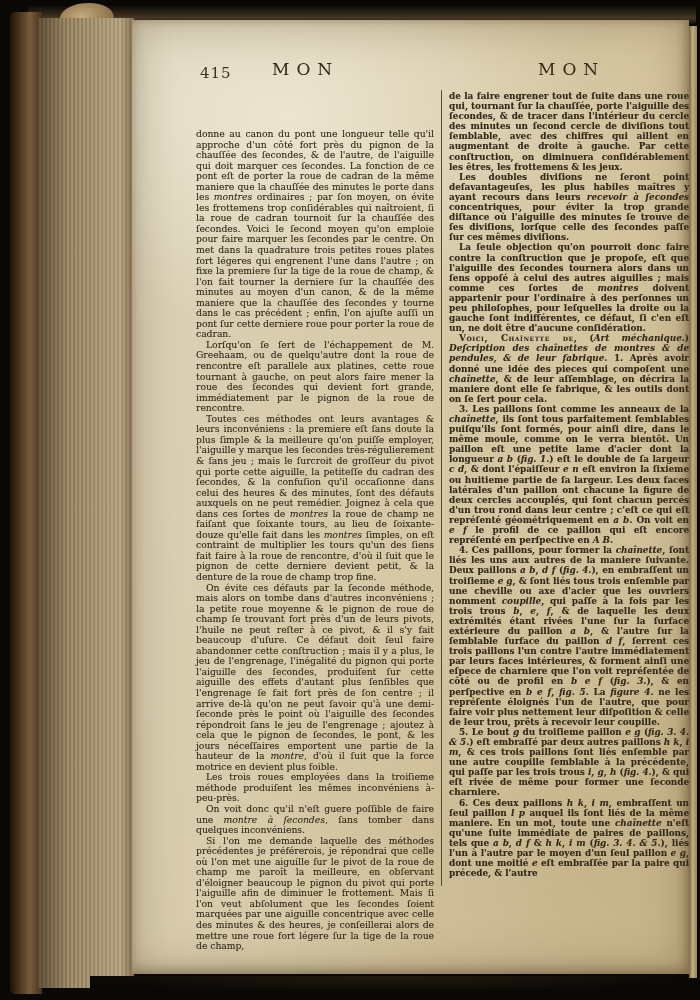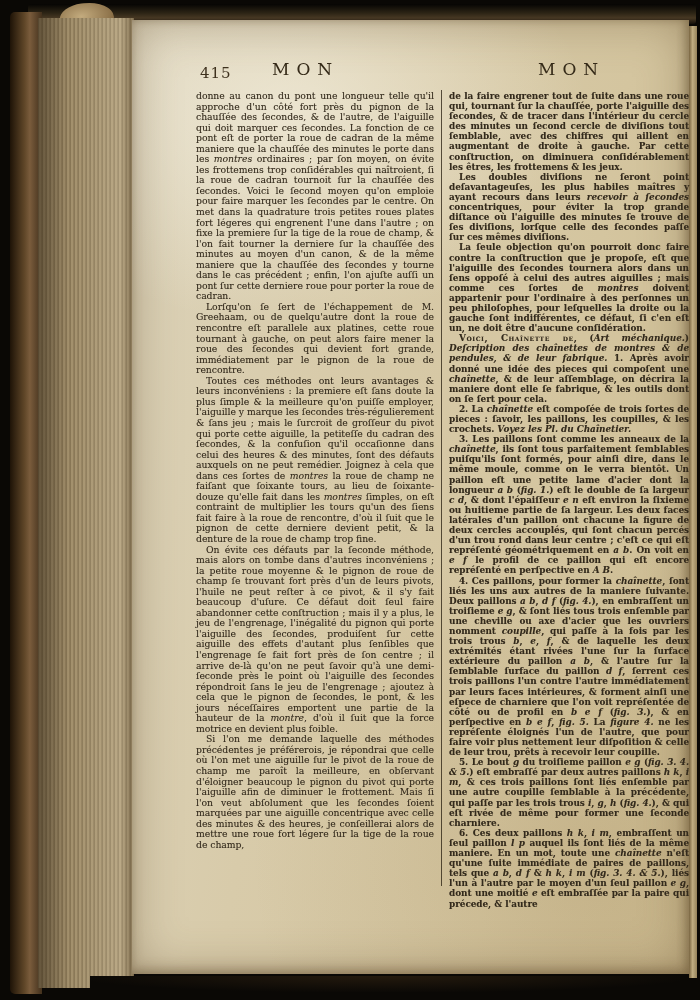--- a/index.html
+++ b/index.html
@@ -56,21 +56,21 @@
   .rh-left{left:140px;}
   .rh-right{left:406px;}
   .divider{
     position:absolute;left:309px;top:70px;width:1px;height:796px;
     background:rgba(44,34,19,.78);
   }
   .col{
     position:absolute;top:71px;text-align:justify;color:#332a1c;
     text-shadow:0.25px 0.25px 0.15px rgba(40,30,15,.30);
   }
-  .col-left{left:64px;width:238px;font-size:9.2px;line-height:10.55px;}
+  .col-left{left:64px;width:238px;font-size:9.2px;line-height:10.55px;margin-top:38px;}
   .col-right{left:317px;width:240px;font-size:8.8px;line-height:10.1px;font-weight:bold;}
   p.para{margin:0;padding:0;}
   p.indent{text-indent:10px;}
   .sc{font-variant:small-caps;letter-spacing:.6px;}
   i{font-style:italic;}
 </style>
 </head>
 <body>
 
 <div class="cover-top"></div>
@@ -83,26 +83,27 @@
 <div class="page">
   <span class="pagenum">415</span>
   <span class="rh rh-left">MON</span>
   <span class="rh rh-right">MON</span>
   <div class="divider"></div>
   <div class="col col-left">
       <p class="para">donne au canon du pont une longueur telle qu'il approche d'un côté fort près du pignon de la chauſſée des ſecondes, &amp; de l'autre, de l'aiguille qui doit marquer ces ſecondes. La fonction de ce pont eſt de porter la roue de cadran de la même maniere que la chauſſée des minutes le porte dans les <i>montres</i> ordinaires ; par ſon moyen, on évite les frottemens trop conſidérables qui naîtroient, ſi la roue de cadran tournoit ſur la chauſſée des ſecondes. Voici le ſecond moyen qu'on emploie pour faire marquer les ſecondes par le centre. On met dans la quadrature trois petites roues plates fort légeres qui engrenent l'une dans l'autre ; on fixe la premiere ſur la tige de la roue de champ, &amp; l'on fait tourner la derniere ſur la chauſſée des minutes au moyen d'un canon, &amp; de la même maniere que la chauſſée des ſecondes y tourne dans le cas précédent ; enfin, l'on ajuſte auſſi un pont ſur cette derniere roue pour porter la roue de cadran.</p>
       <p class="para indent">Lorſqu'on ſe ſert de l'échappement de M. Greehaam, ou de quelqu'autre dont la roue de rencontre eſt parallele aux platines, cette roue tournant à gauche, on peut alors faire mener la roue des ſecondes qui devient fort grande, immédiatement par le pignon de la roue de rencontre.</p>
       <p class="para indent">Toutes ces méthodes ont leurs avantages &amp; leurs inconvéniens : la premiere eſt ſans doute la plus ſimple &amp; la meilleure qu'on puiſſe employer, l'aiguille y marque les ſecondes très-régulierement &amp; ſans jeu ; mais le ſurcroit de groſſeur du pivot qui porte cette aiguille, la petiteſſe du cadran des ſecondes, &amp; la confuſion qu'il occaſionne dans celui des heures &amp; des minutes, ſont des défauts auxquels on ne peut remédier. Joignez à cela que dans ces ſortes de <i>montres</i> la roue de champ ne faiſant que ſoixante tours, au lieu de ſoixante-douze qu'elle fait dans les <i>montres</i> ſimples, on eſt contraint de multiplier les tours qu'un des ſiens fait faire à la roue de rencontre, d'où il ſuit que le pignon de cette derniere devient petit, &amp; la denture de la roue de champ trop fine.</p>
       <p class="para indent">On évite ces défauts par la ſeconde méthode, mais alors on tombe dans d'autres inconvéniens ; la petite roue moyenne &amp; le pignon de roue de champ ſe trouvant fort près d'un de leurs pivots, l'huile ne peut reſter à ce pivot, &amp; il s'y fait beaucoup d'uſure. Ce défaut doit ſeul faire abandonner cette conſtruction ; mais il y a plus, le jeu de l'engrenage, l'inégalité du pignon qui porte l'aiguille des ſecondes, produiſent ſur cette aiguille des effets d'autant plus ſenſibles que l'engrenage ſe fait fort près de ſon centre ; il arrive de-là qu'on ne peut ſavoir qu'à une demi-ſeconde près le point où l'aiguille des ſecondes répondroit ſans le jeu de l'engrenage ; ajoutez à cela que le pignon de ſecondes, le pont, &amp; les jours néceſſaires emportent une partie de la hauteur de la <i>montre</i>, d'où il ſuit que la force motrice en devient plus foible.</p>
+      <p class="para indent">Les trois roues employées dans la troiſieme méthode produiſent les mêmes inconvéniens à-peu-près.</p>
+      <p class="para indent">On voit donc qu'il n'eſt guere poſſible de faire une <i>montre à ſecondes</i>, ſans tomber dans quelques inconvéniens.</p>
       <p class="para indent">Si l'on me demande laquelle des méthodes précédentes je préférerois, je répondrai que celle où l'on met une aiguille ſur le pivot de la roue de champ me paroît la meilleure, en obſervant d'éloigner beaucoup le pignon du pivot qui porte l'aiguille afin de diminuer le frottement. Mais ſi l'on veut abſolument que les ſecondes ſoient marquées par une aiguille concentrique avec celle des minutes &amp; des heures, je conſeillerai alors de mettre une roue fort légere ſur la tige de la roue de champ,</p>
     </div>
   <div class="col col-right">
       <p class="para">de la faire engrener tout de ſuite dans une roue qui, tournant ſur la chauſſée, porte l'aiguille des ſecondes, &amp; de tracer dans l'intérieur du cercle des minutes un ſecond cercle de diviſions tout ſemblable, avec des chiffres qui aillent en augmentant de droite à gauche. Par cette conſtruction, on diminuera conſidérablement les êtres, les frottemens &amp; les jeux.</p>
       <p class="para indent">Les doubles diviſions ne ſeront point deſavantageuſes, les plus habiles maîtres y ayant recours dans leurs <i>recevoir à ſecondes</i> concentriques, pour éviter la trop grande diſtance où l'aiguille des minutes ſe trouve de ſes diviſions, lorſque celle des ſecondes paſſe ſur ces mêmes diviſions.</p>
       <p class="para indent">La ſeule objection qu'on pourroit donc faire contre la conſtruction que je propoſe, eſt que l'aiguille des ſecondes tournera alors dans un ſens oppoſé à celui des autres aiguilles ; mais comme ces ſortes de <i>montres</i> doivent appartenir pour l'ordinaire à des perſonnes un peu philoſophes, pour leſquelles la droite ou la gauche ſont indifférentes, ce défaut, ſi c'en eſt un, ne doit être d'aucune conſidération.</p>
       <p class="para indent"><span class="sc">Voici, Chaînette de,</span> (<i>Art méchanique.</i>) <i>Deſcription des chaînettes de montres &amp; de pendules, &amp; de leur fabrique.</i> 1. Après avoir donné une idée des pieces qui compoſent une <i>chaînette</i>, &amp; de leur aſſemblage, on décrira la maniere dont elle ſe fabrique, &amp; les outils dont on ſe ſert pour cela.</p>
-      <p class="para indent">2. La <i>chaînette</i> eſt compoſée de trois ſortes de pieces : ſavoir, les paillons, les coupilles, &amp; les crochets. <i>Voyez les Pl. du Chaînetier.</i></p>
       <p class="para indent">3. Les paillons ſont comme les anneaux de la <i>chaînette</i>, ils ſont tous parfaitement ſemblables puiſqu'ils ſont formés, pour ainſi dire, dans le même moule, comme on le verra bientôt. Un paillon eſt une petite lame d'acier dont la longueur <i>a b</i> (<i>fig. 1.</i>) eſt le double de ſa largeur <i>c d</i>, &amp; dont l'épaiſſeur <i>e n</i> eſt environ la ſixieme ou huitieme partie de ſa largeur. Les deux faces latérales d'un paillon ont chacune la figure de deux cercles accouplés, qui ſont chacun percés d'un trou rond dans leur centre ; c'eſt ce qui eſt repréſenté géométriquement en <i>a b</i>. On voit en <i>e f</i> le profil de ce paillon qui eſt encore repréſenté en perſpective en <i>A B</i>.</p>
       <p class="para indent">4. Ces paillons, pour former la <i>chaînette</i>, ſont liés les uns aux autres de la maniere ſuivante. Deux paillons <i>a b</i>, <i>d f</i> (<i>fig. 4.</i>), en embraſſent un troiſieme <i>e g</i>, &amp; ſont liés tous trois enſemble par une cheville ou axe d'acier que les ouvriers nomment <i>coupille</i>, qui paſſe à la fois par les trois trous <i>b</i>, <i>e</i>, <i>f</i>, &amp; de laquelle les deux extrémités étant rivées l'une ſur la ſurface extérieure du paillon <i>a b</i>, &amp; l'autre ſur la ſemblable ſurface du paillon <i>d f</i>, ſerrent ces trois paillons l'un contre l'autre immédiatement par leurs faces intérieures, &amp; forment ainſi une eſpece de charniere que l'on voit repréſentée de côté ou de profil en <i>b e f</i> (<i>fig. 3.</i>), &amp; en perſpective en <i>b e f</i>, <i>fig. 5.</i> La <i>figure 4.</i> ne les repréſente éloignés l'un de l'autre, que pour faire voir plus nettement leur diſpoſition &amp; celle de leur trou, prêts à recevoir leur coupille.</p>
       <p class="para indent">5. Le bout <i>g</i> du troiſieme paillon <i>e g</i> (<i>fig. 3. 4. &amp; 5.</i>) eſt embraſſé par deux autres paillons <i>h k</i>, <i>i m</i>, &amp; ces trois paillons ſont liés enſemble par une autre coupille ſemblable à la précédente, qui paſſe par les trois trous <i>i</i>, <i>g</i>, <i>h</i> (<i>fig. 4.</i>), &amp; qui eſt rivée de même pour former une ſeconde charniere.</p>
       <p class="para indent">6. Ces deux paillons <i>h k</i>, <i>i m</i>, embraſſent un ſeul paillon <i>l p</i> auquel ils ſont liés de la même maniere. En un mot, toute une <i>chaînette</i> n'eſt qu'une ſuite immédiate de paires de paillons, tels que <i>a b</i>, <i>d f</i> &amp; <i>h k</i>, <i>i m</i> (<i>fig. 3. 4. &amp; 5.</i>), liés l'un à l'autre par le moyen d'un ſeul paillon <i>e g</i>, dont une moitié <i>e</i> eſt embraſſée par la paire qui précede, &amp; l'autre</p>
     </div>
 </div>
 
 </body></html>

